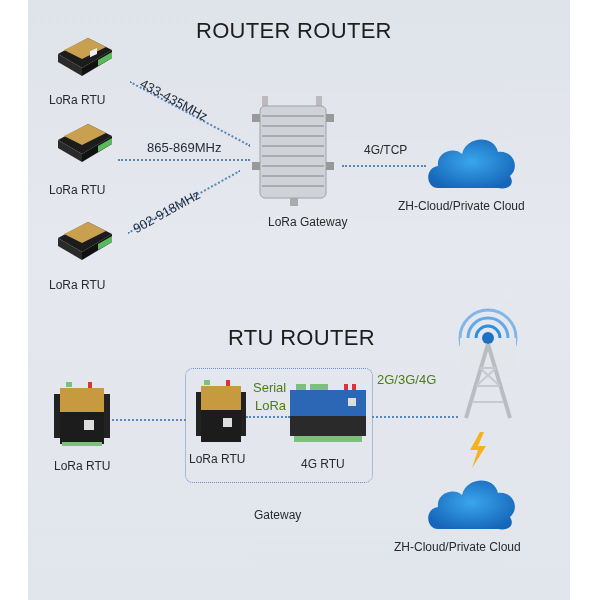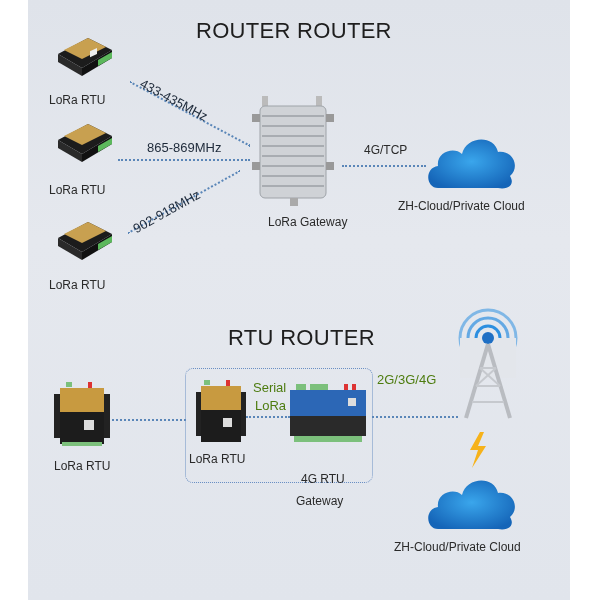--- a/index.html
+++ b/index.html
@@ -130,23 +130,23 @@
 <svg class="abs" style="left:290px; top:384px;" width="76" height="58" viewBox="0 0 76 58">
   <rect x="6" y="0" width="10" height="6" fill="#7cc07c"></rect>
   <rect x="20" y="0" width="18" height="6" fill="#7cc07c"></rect>
   <rect x="54" y="0" width="4" height="8" fill="#d33"></rect>
   <rect x="62" y="0" width="4" height="8" fill="#d33"></rect>
   <rect x="0" y="6" width="76" height="26" fill="#2c67b6"></rect>
   <rect x="0" y="32" width="76" height="20" fill="#2a2a2a"></rect>
   <rect x="4" y="52" width="68" height="6" fill="#7cc07c"></rect>
   <rect x="58" y="14" width="8" height="8" fill="#ddd"></rect>
 </svg>
-<div class="abs label" style="left:301px; top:472px;">4G RTU</div>
+<div class="abs label" style="left:301px; top:457px;">4G RTU</div>
 
-<div class="abs label" style="left:254px; top:494px;margin-left:42px;">Gateway</div>
+<div class="abs label" style="left:254px; top:508px;">Gateway</div>
 
 <div class="dotline" style="left:372px; top:416px; width:86px;"></div>
 <div class="abs blue-label" style="left:377px; top:372px;">2G/3G/4G</div>
 
 <svg class="abs" style="left:452px; top:308px;" width="72" height="116" viewBox="0 0 72 116">
   <g fill="none" stroke="#2d8fe0">
     <circle cx="36" cy="30" r="28" stroke-width="3" opacity="0.55"></circle>
     <circle cx="36" cy="30" r="20" stroke-width="3" opacity="0.7"></circle>
     <circle cx="36" cy="30" r="12" stroke-width="3"></circle>
   </g>

